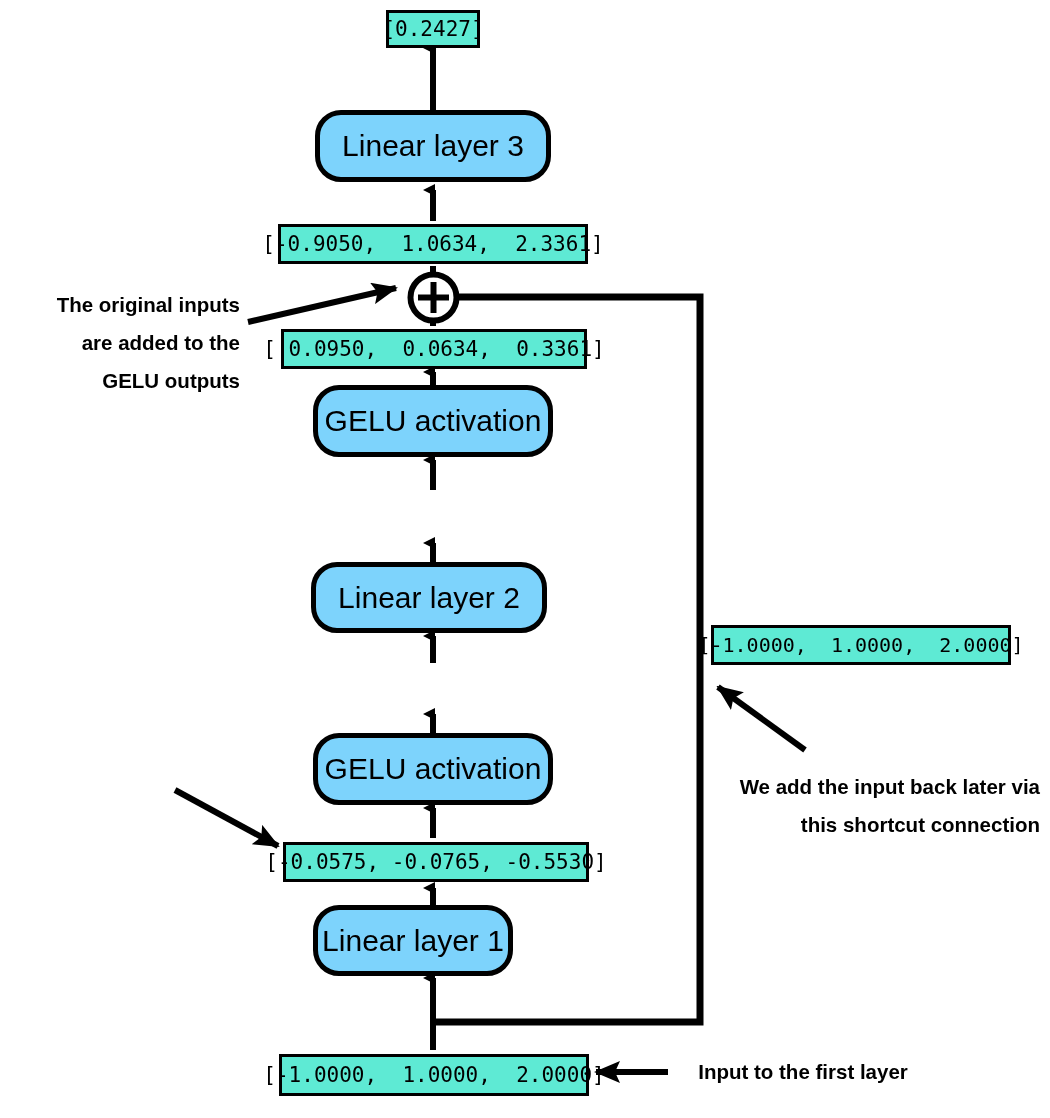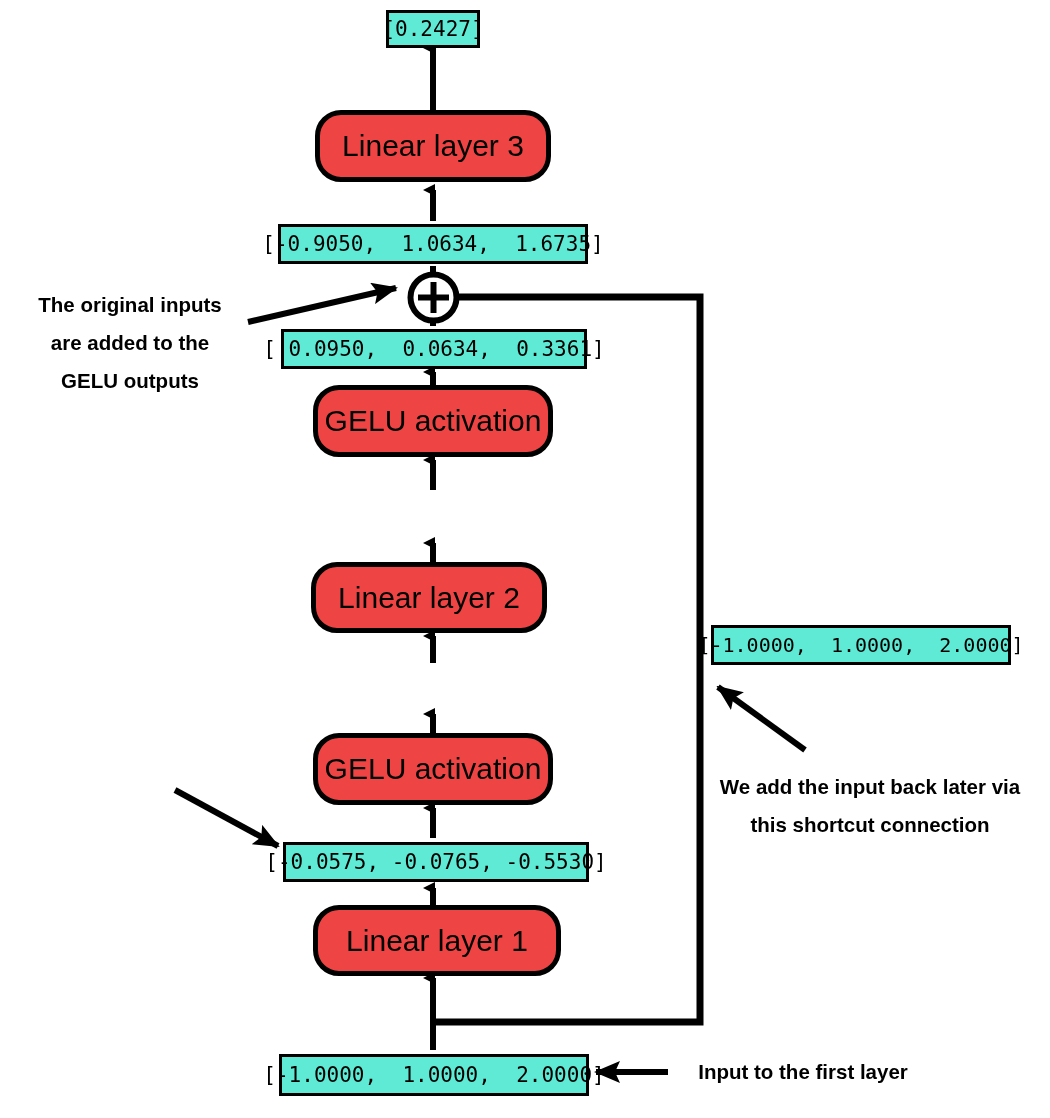--- a/index.html
+++ b/index.html
@@ -37,42 +37,42 @@
     justify-content: center;
     white-space: pre;
     letter-spacing: 0px;
     z-index: 5;
   }
 
   
   .layer-box {
     position: absolute;
     box-sizing: border-box;
-    background: #ef4444;
+    background: #7dd3fc;
     border: 5px solid #000000;
     border-radius: 26px;
     font-family: "Liberation Sans", sans-serif;
     font-size: 30px;
     color: #000000;
     display: flex;
     align-items: center;
     justify-content: center;
     white-space: nowrap;
     z-index: 5;
   }
 
   
   .annotation {
     position: absolute;
     font-family: "Liberation Sans", sans-serif;
     font-weight: bold;
     font-size: 20.5px;
     line-height: 38px;
     color: #000000;
-    text-align: center;
+    text-align: right;
     z-index: 6;
   }
 
   
   .plus-node {
     position: absolute;
     z-index: 6;
   }
 </style>
 </head>
@@ -129,41 +129,41 @@
   </svg>
 
   <svg class="plus-node" style="left:405px; top:269px;" width="57" height="57" viewBox="0 0 57 57" xmlns="http://www.w3.org/2000/svg">
     <circle cx="28.5" cy="28.5" r="23" fill="#ffffff" stroke="#000000" stroke-width="6"></circle>
     <line x1="28.5" y1="13" x2="28.5" y2="44" stroke="#000000" stroke-width="6"></line>
     <line x1="13" y1="28.5" x2="44" y2="28.5" stroke="#000000" stroke-width="6"></line>
   </svg>
 
   <div class="value-box" style="left:386px; top:10px; width:94px; height:38px;">[0.2427]</div>
 
-  <div class="value-box" style="left:278px; top:224px; width:310px; height:40px;">[-0.9050,  1.0634,  1.6735]</div>
+  <div class="value-box" style="left:278px; top:224px; width:310px; height:40px;">[-0.9050,  1.0634,  2.3361]</div>
 
   <div class="value-box" style="left:281px; top:329px; width:306px; height:40px;text-align:center;">[ 0.0950,  0.0634,  0.3361]</div>
 
 
 
   <div class="value-box" style="left:283px; top:842px; width:306px; height:40px;">[-0.0575, -0.0765, -0.5530]</div>
 
   <div class="value-box" style="left:279px; top:1054px; width:310px; height:42px;">[-1.0000,  1.0000,  2.0000]</div>
 
   <div class="value-box" style="left:711px; top:625px; width:300px; height:40px; font-size:20px;">[-1.0000,  1.0000,  2.0000]</div>
 
   <div class="layer-box" style="left:315px; top:110px; width:236px; height:72px;">Linear layer 3</div>
 
   <div class="layer-box" style="left:313px; top:385px; width:240px; height:72px;">GELU activation</div>
 
   <div class="layer-box" style="left:311px; top:562px; width:236px; height:71px;">Linear layer 2</div>
 
   <div class="layer-box" style="left:313px; top:733px; width:240px; height:72px;">GELU activation</div>
 
-  <div class="layer-box" style="left:313px; top:905px; width:248px; height:71px;">Linear layer 1</div>
+  <div class="layer-box" style="left:313px; top:905px; width:200px; height:71px;">Linear layer 1</div>
 
   <div class="annotation" style="left:20px; top:286px; width:220px;">
     <div>The original inputs</div>
     <div>are added to the</div>
     <div>GELU outputs</div>
   </div>
 
 
   <div class="annotation" style="left:700px; top:768px; width:340px;">
     <div>We add the input back later via</div>

